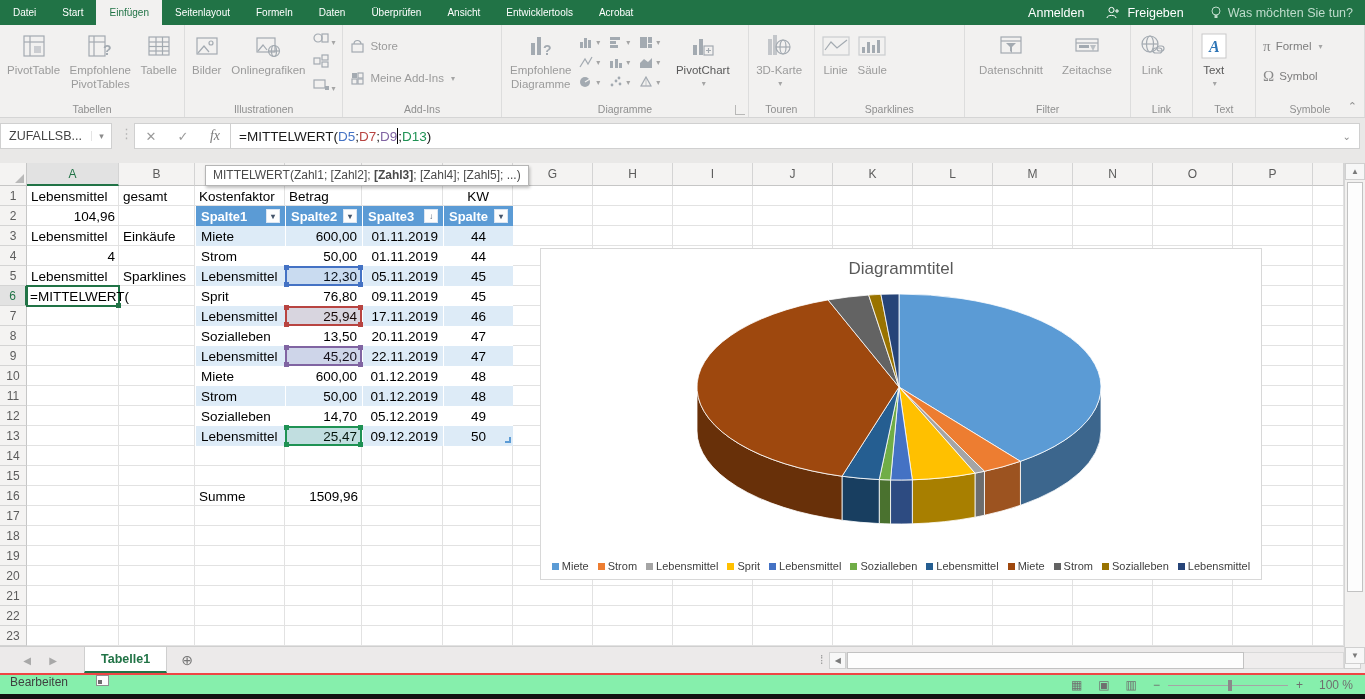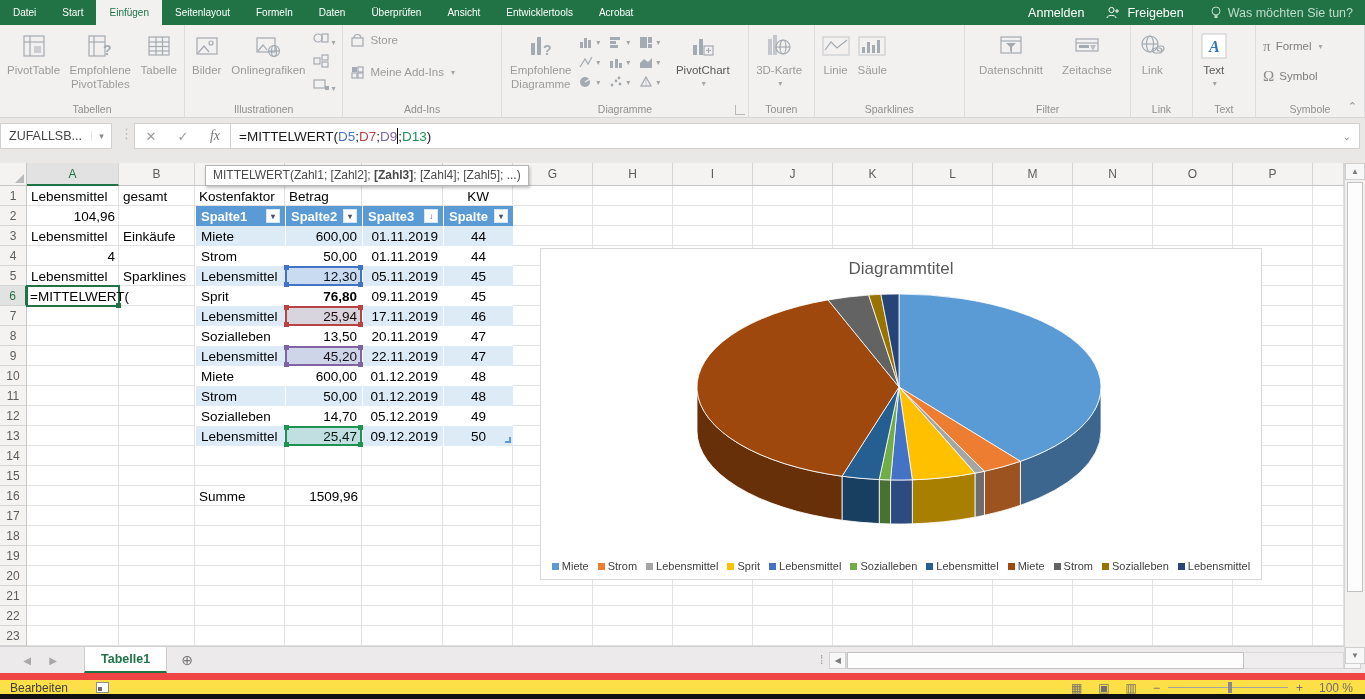--- a/index.html
+++ b/index.html
@@ -71,21 +71,21 @@
 #sheetbar{position:absolute;left:0;top:646px;width:1365px;height:27px;background:#eceaea;border-top:1px solid #cfcfcf;display:flex;align-items:stretch;font-size:12.5px;z-index:7}
 .shnav{width:26px;display:flex;align-items:center;justify-content:center;color:#a8a8a8;font-size:10px}
 #sheettab{margin-left:18px;padding:0 16px;background:#fff;border-right:1px solid #cfcfcf;border-left:1px solid #cfcfcf;border-bottom:2px solid #217346;color:#217346;font-weight:bold;display:flex;align-items:center}
 #addsheet{width:40px;display:flex;align-items:center;justify-content:center;color:#757575;font-size:14px}
 #hscroll{margin-left:auto;display:flex;align-items:center;width:545px;padding-right:4px}
 #hscroll .grip2{color:#9a9a9a;font-size:12px;margin-right:6px}
 #hscroll .arr{width:17px;height:17px;border:1px solid #d0d0d0;background:#f7f7f7;color:#7a7a7a;font-size:8px;display:flex;align-items:center;justify-content:center}
 #htrack{flex:1;height:17px;background:#efeded;border:1px solid #d9d9d9;position:relative}
 #hthumb{position:absolute;left:0;top:-1px;width:80%;height:17px;background:#fdfdfd;border:1px solid #c2c2c2}
 
-#statusbar{position:absolute;left:0;top:673px;width:1365px;height:22px;background:#fde047;border-top:7px solid #ef4444;display:flex;align-items:center;font-size:12px;color:#3f3f3f;z-index:7}
+#statusbar{position:absolute;left:0;top:673px;width:1365px;height:22px;background:#86efac;border-top:2px solid #ef4444;display:flex;font-size:12px;color:#3f3f3f;z-index:7}
 #statusbar .mode{margin-left:10px}
 #macroicon{width:13px;height:11px;border:1px solid #8f8f8f;margin-left:28px;position:relative;background:#fdfdfd}
 #macroicon:after{content:"";position:absolute;left:1px;bottom:1px;width:4px;height:4px;background:#6d6d6d}
 #sbright{margin-left:auto;display:flex;align-items:center;gap:16px;margin-right:12px;color:#6f6f6f}
 .vicon{font-size:12px}
 #zslider{display:flex;align-items:center;gap:8px}
 #ztrack{width:120px;height:1px;background:#a5a5a5;position:relative}
 #ztrack .tick{position:absolute;left:50%;top:-4px;width:1px;height:9px;background:#a5a5a5}
 #ztrack .thumb{position:absolute;left:50%;top:-5px;width:4px;height:11px;background:#8a8a8a}
 
@@ -206,21 +206,21 @@
           </svg></span>
       <span><svg class="gic" width="16" height="14">
             <rect x="1" y="3" width="11" height="8"></rect>
             <path class="f" d="M12 9h4v4h-4z"></path>
           </svg><span class="dd">▾</span></span>
     </div>
     <div class="rg-label">Illustrationen</div>
   </div>
 
   <div class="rgroup" style="width:160px;flex-direction:column">
-    <div class="smallrow" style="">
+    <div class="smallrow" style="margin-top:6px">
       <svg class="gic" width="15" height="14">
           <rect x="2" y="5" width="11" height="8"></rect>
           <path d="M4 5 a3.5 3.5 0 0 1 7 0"></path>
         </svg>
       <span>Store</span>
     </div>
     <div class="smallrow" style="margin-top:10px">
       <svg class="gic" width="15" height="14">
           <rect x="2" y="2" width="5" height="5" class="f"></rect>
           <rect x="8" y="2" width="5" height="5"></rect>
@@ -589,21 +589,21 @@
       <div class="tcell" style="width: 70px; justify-content: center;">44</div>
     </div>
     <div class="trow" style="left: 195px; top: 103px; background: rgb(221, 235, 247);">
       <div class="tcell" style="width: 90px; justify-content: flex-start;">Lebensmittel</div>
       <div class="tcell" style="width: 77px; justify-content: flex-end;">12,30</div>
       <div class="tcell" style="width: 81px; justify-content: flex-end;">05.11.2019</div>
       <div class="tcell" style="width: 70px; justify-content: center;">45</div>
     </div>
     <div class="trow" style="left: 195px; top: 123px; background: rgb(255, 255, 255);">
       <div class="tcell" style="width: 90px; justify-content: flex-start;">Sprit</div>
-      <div class="tcell" style="width: 77px; justify-content: flex-end; font-weight: bold;">76,80</div>
+      <div class="tcell" style="width: 77px; justify-content: flex-end;">76,80</div>
       <div class="tcell" style="width: 81px; justify-content: flex-end;">09.11.2019</div>
       <div class="tcell" style="width: 70px; justify-content: center;">45</div>
     </div>
     <div class="trow" style="left: 195px; top: 143px; background: rgb(221, 235, 247);">
       <div class="tcell" style="width: 90px; justify-content: flex-start;">Lebensmittel</div>
       <div class="tcell" style="width: 77px; justify-content: flex-end;">25,94</div>
       <div class="tcell" style="width: 81px; justify-content: flex-end;">17.11.2019</div>
       <div class="tcell" style="width: 70px; justify-content: center;">46</div>
     </div>
     <div class="trow" style="left: 195px; top: 163px; background: rgb(255, 255, 255);">

